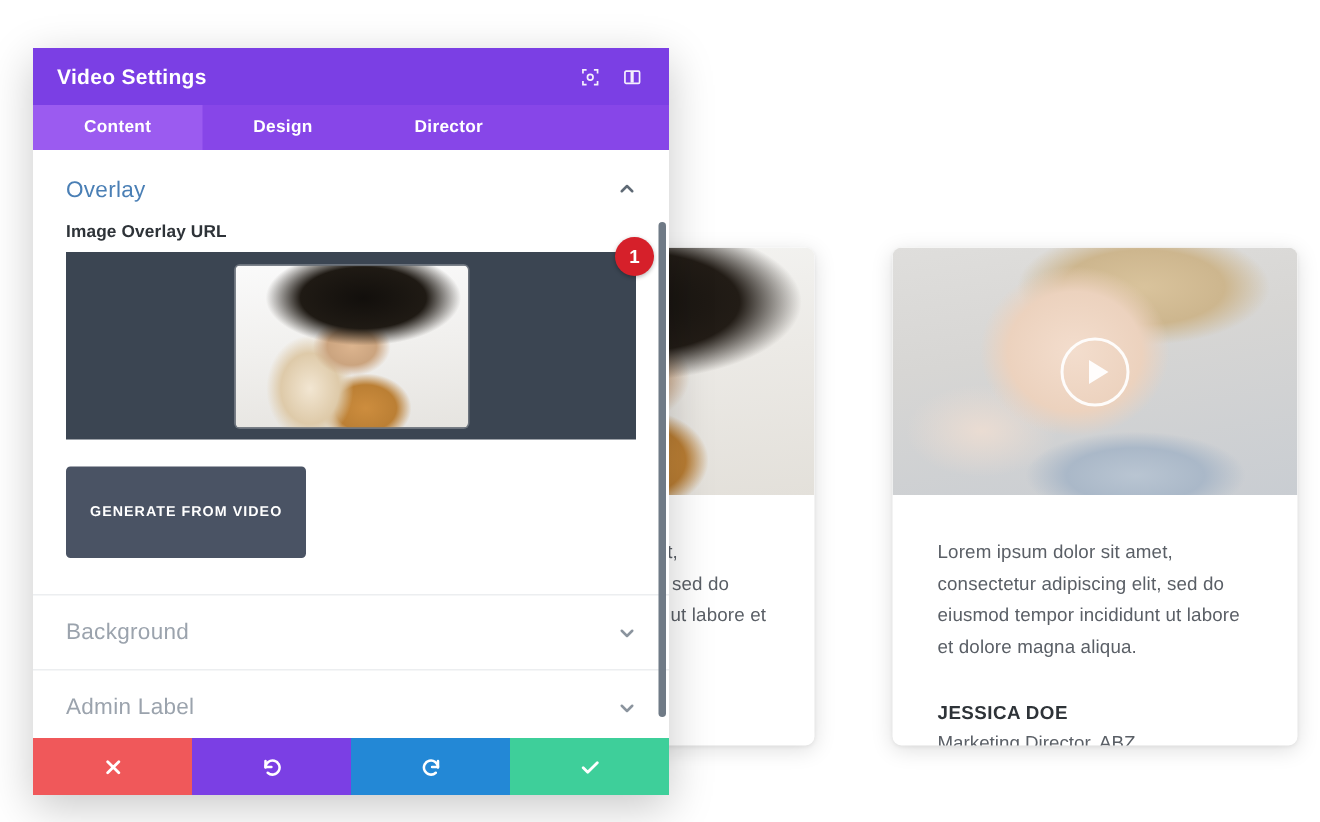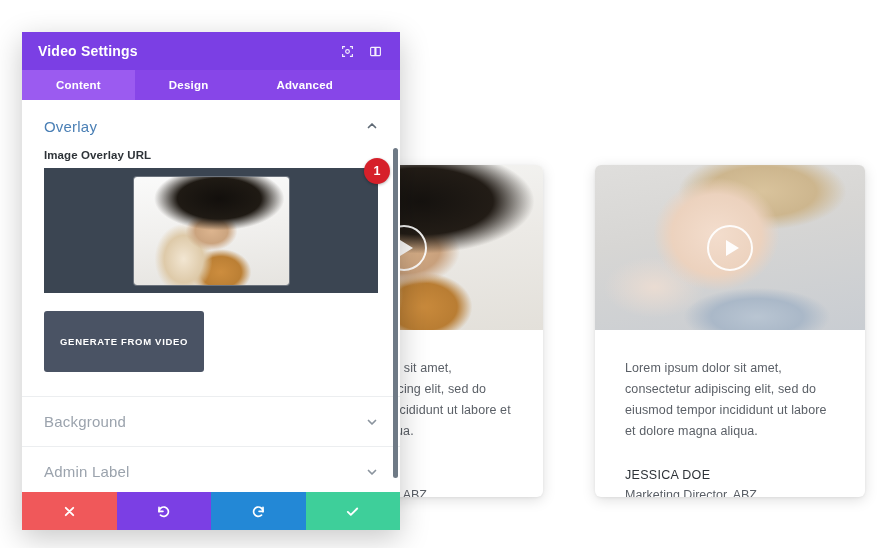--- a/index.html
+++ b/index.html
@@ -60,29 +60,29 @@
     border-top: 8px solid transparent;
     border-bottom: 8px solid transparent;
   }
 
   .card-body { padding: 28px 30px 24px 30px; }
   .card-quote {
     font-size: 12.5px; line-height: 21px; color: #5a5f66;
     letter-spacing: .1px;
   }
   .card-name {
-    margin-top: 26px; font-size: 12.5px; font-weight: normal;
+    margin-top: 26px; font-size: 12.5px; font-weight: bold;
     color: #2e3338; letter-spacing: .3px;
   }
   .card-role { margin-top: 6px; font-size: 12.5px; color: #5a5f66; }
 
   
   .modal {
     position: absolute; left: 22px; top: 32px;
-    width: 378px; height: 498px;
+    width: 424px; height: 498px;
     background: #ffffff;
     box-shadow: 0 8px 28px rgba(0,0,0,0.22);
     display: flex; flex-direction: column;
     overflow: hidden;
   }
   .modal-header {
     height: 38px; background: #7b3fe4;
     display: flex; align-items: center;
     padding: 0 14px 0 16px;
     flex: 0 0 auto;
@@ -253,21 +253,21 @@
         <svg width="13" height="13" viewBox="0 0 16 16" fill="none" stroke="currentColor" stroke-width="1.4">
           <rect x="2" y="3" width="12" height="10" rx="1"></rect>
           <rect x="6.6" y="3.6" width="2.6" height="8.8" fill="currentColor" stroke="none"></rect>
         </svg>
       </div>
     </div>
 
     <div class="modal-tabs">
       <div class="tab active">Content</div>
       <div class="tab">Design</div>
-      <div class="tab">Advanced</div>
+      <div class="tab">Director</div>
     </div>
 
     <div class="modal-body">
       <div class="modal-scroll">
 
         
         <div class="section-head">
           <div class="section-title-open">Overlay</div>
           <div class="chev">
             <svg width="12" height="12" viewBox="0 0 12 12" fill="none" stroke="currentColor" stroke-width="1.7" stroke-linecap="round" stroke-linejoin="round">

